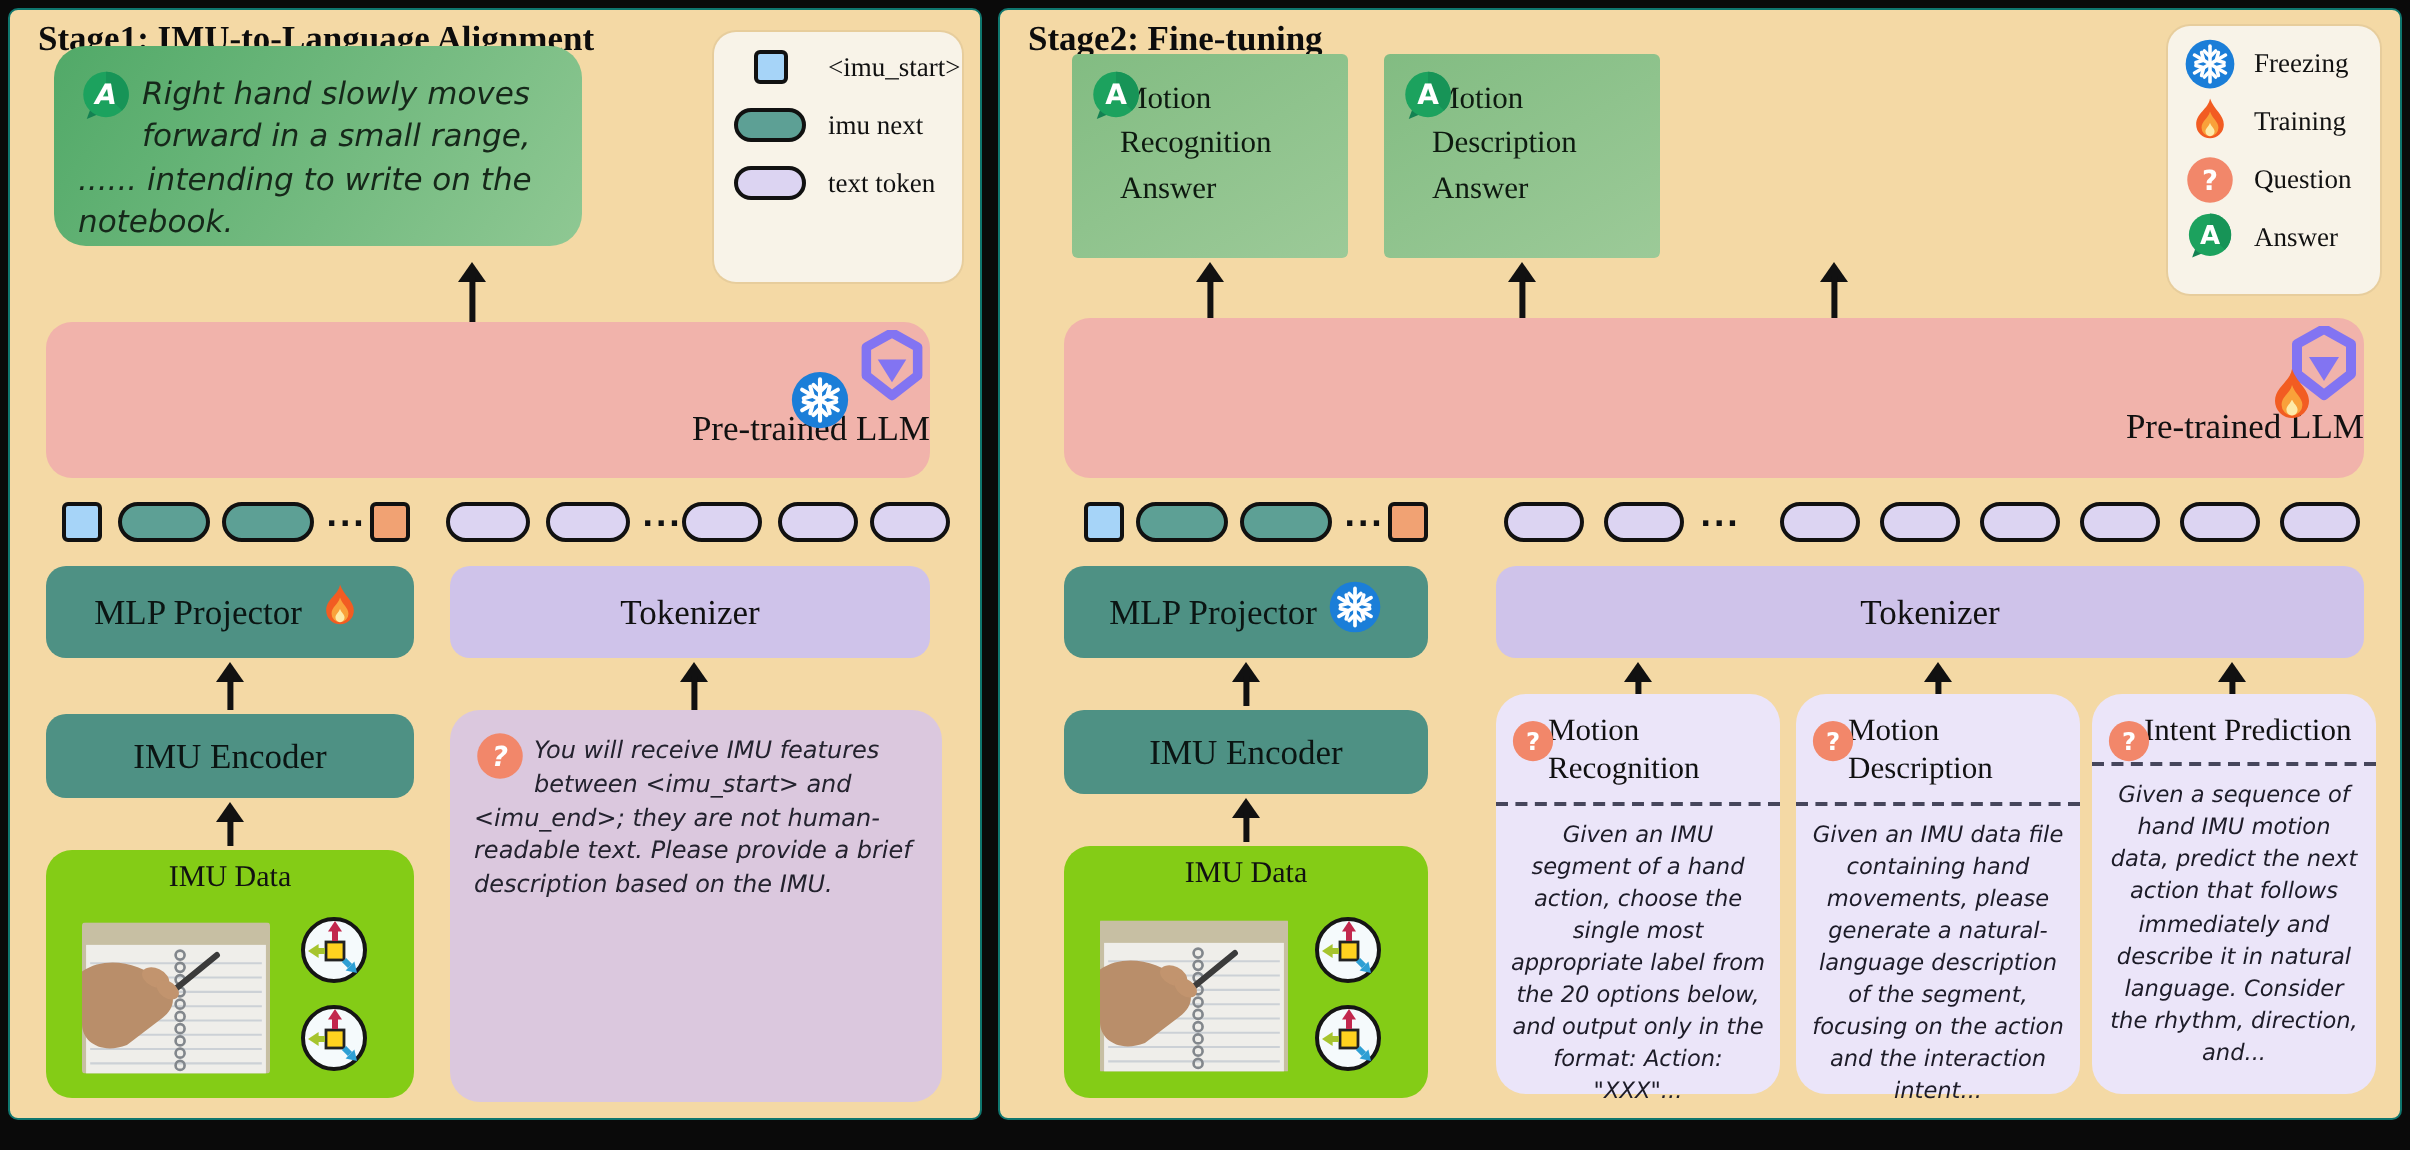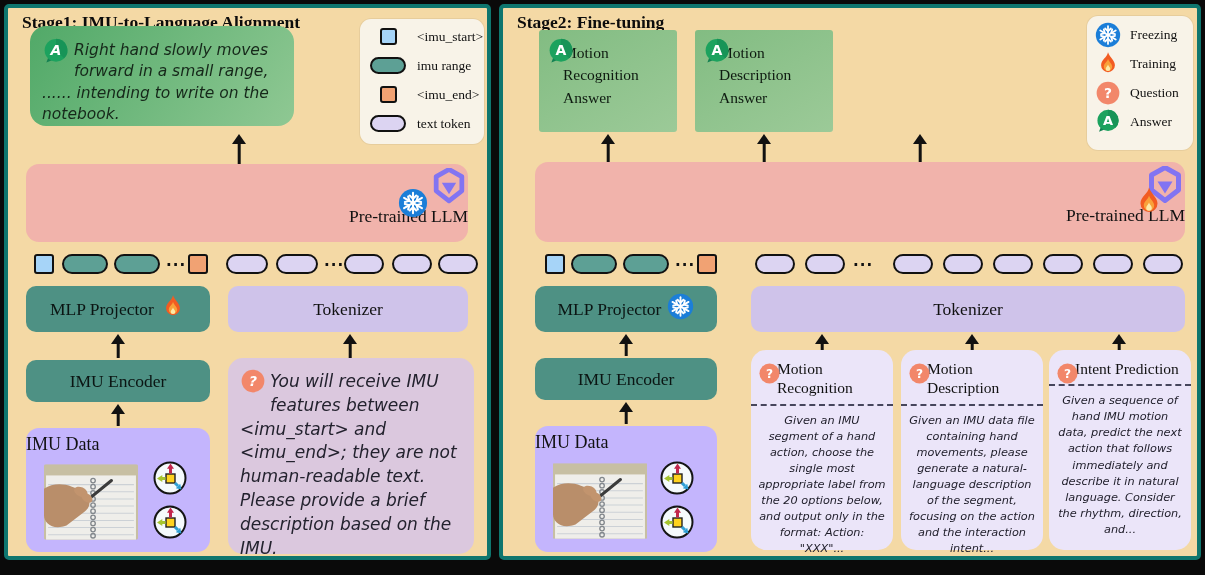--- a/index.html
+++ b/index.html
@@ -1,37 +1,37 @@
 <!DOCTYPE html>
 <html><head>
 <meta charset="utf-8">
 <style>
   html,body{margin:0;padding:0;background:#000;}
   .canvas{position:relative;width:1205px;height:575px;background:#0a0a0a;overflow:hidden;
           font-family:"Liberation Serif",serif;color:#111;}
-  .panel{position:absolute;top:4px;height:556px;background:#f4d9a5;border:4px solid #0f766e;
+  .panel{position:absolute;top:4px;height:556px;background:#f4d9a5;border:1px solid #0f766e;
          border-radius:5px;box-sizing:border-box;}
   .panel-left{left:4px;width:487px;}
   .panel-right{left:499px;width:702px;}
   .inner{position:absolute;left:0;top:0;right:0;bottom:0;}
   .stage-title{position:absolute;left:14px;top:4px;font-weight:bold;font-size:17.5px;color:#0c0c0c;}
   .box{position:absolute;box-sizing:border-box;}
   .answer-big{background:linear-gradient(125deg,#51a968,#8fc893);border-radius:16px;
               padding:14px 12px 8px 12px;font-family:"DejaVu Sans",sans-serif;font-style:italic;
               font-size:15.5px;line-height:1.38;color:#16281a;}
   .answer-sm{background:linear-gradient(150deg,#82bc82,#9cca98);border-radius:3px;
              font-size:15.5px;line-height:1.45;padding:12px 6px 0 24px;color:#0e1a10;}
   .llm{background:#f1b3ab;border-radius:13px;text-align:right;}
   .llm-label{font-size:17.5px;margin-top:2px;}
   .tealbox{background:#4e9184;border-radius:10px;display:flex;align-items:center;justify-content:center;
            font-size:17.5px;color:#0b1513;gap:6px;}
   .lavbox{background:#cfc3ea;border-radius:10px;display:flex;align-items:center;justify-content:center;font-size:17.5px;}
-  .mint{background:#c4b5fd;border-radius:13px;font-size:18px;}
+  .mint{background:#84cc16;border-radius:13px;text-align:center;font-size:15px;}
   .mauve{background:#dbc8de;border-radius:15px;padding:12px 12px;font-family:"DejaVu Sans",sans-serif;
-         font-style:italic;font-size:17px;line-height:1.4;color:#23222e;}
+         font-style:italic;font-size:12px;line-height:1.4;color:#23222e;}
   .lilac{background:#ebe5f9;border-radius:15px;font-size:15.5px;}
   .q-head{position:relative;text-align:left;padding:9px 8px 6px 26px;line-height:1.25;
           border-bottom:2px dashed #46465c;}
   .q-body{font-family:"DejaVu Sans",sans-serif;font-style:italic;font-size:11.3px;line-height:1.42;
           text-align:center;padding:7px 7px;color:#1d1c28;}
   .legend{position:absolute;background:#f8f3e8;border-radius:11px;box-shadow:0 0 0 1px rgba(0,0,0,.05);text-align:right;}
   .lg-row{display:flex;align-items:center;height:29px;padding:0 8px;gap:9px;}
   .lg-shape{width:40px;display:flex;justify-content:center;flex:none;}
   .lg-label{font-size:13.5px;white-space:nowrap;}
   .tk{position:absolute;top:0;height:20px;box-sizing:border-box;border:2.6px solid #111;}
@@ -160,27 +160,21 @@
         <div class="lg-row">
           <span class="lg-shape">
               <span class="mini-sq" style="background:#a6d4f8;"></span>
             </span>
           <span class="lg-label">&lt;imu_start&gt;</span>
         </div>
         <div class="lg-row">
           <span class="lg-shape">
               <span class="mini-pill" style="background:#5da095;"></span>
             </span>
-          <span class="lg-label">imu range</span>
-        </div>
-        <div class="lg-row">
-          <span class="lg-shape">
-              <span class="mini-sq" style="background:#f1a273;"></span>
-            </span>
-          <span class="lg-label">&lt;imu_end&gt;</span>
+          <span class="lg-label">imu next</span>
         </div>
         <div class="lg-row">
           <span class="lg-shape">
               <span class="mini-pill" style="background:#dcd4f2;"></span>
             </span>
           <span class="lg-label">text token</span>
         </div>
       </div>
 
       <div class="arrow" style="left:223px;top:126px;height:30px;">

